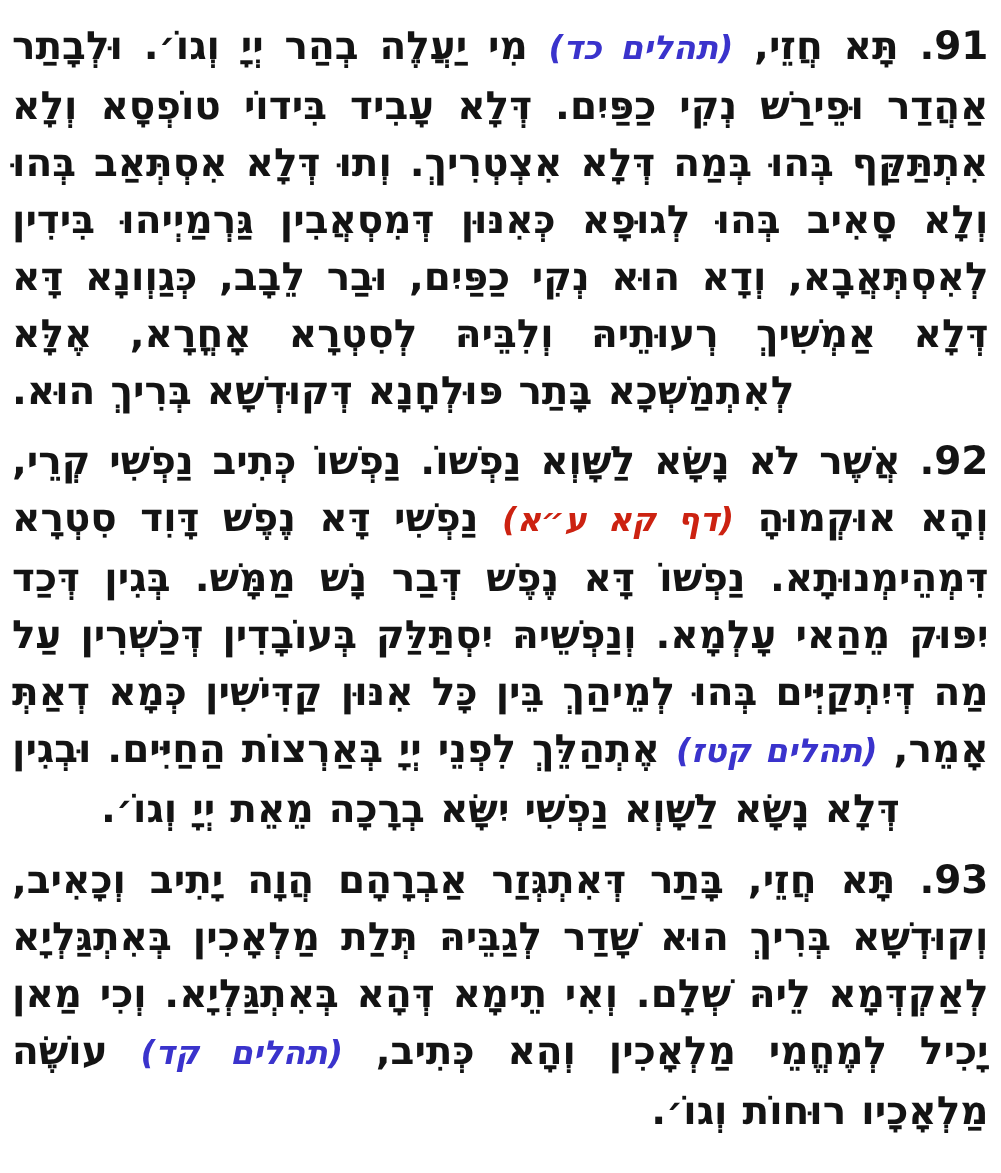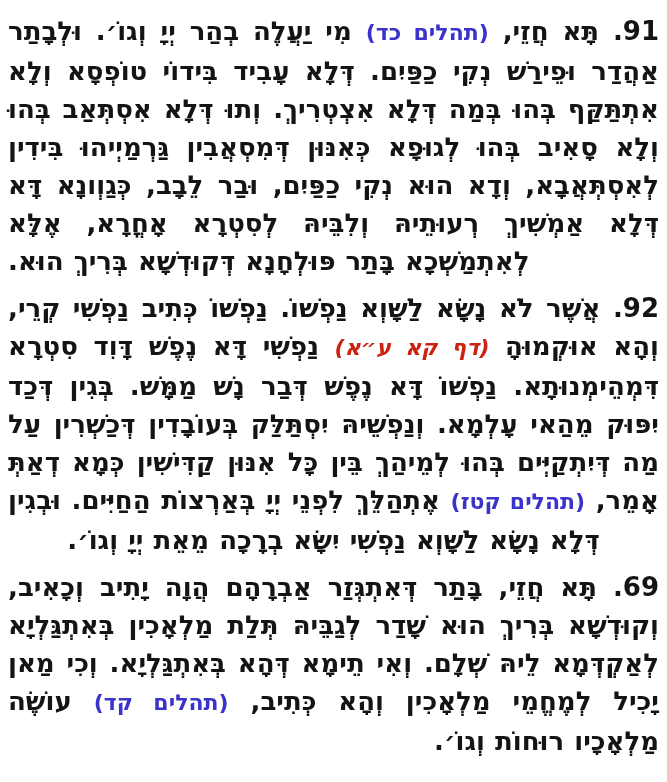--- a/index.html
+++ b/index.html
@@ -30,33 +30,33 @@
     text-align: justify;
     text-justify: inter-word;
     word-spacing: 1px;
   }
   
   p.last-left   { text-align-last: left;   -moz-text-align-last: left; }
   p.last-center { text-align-last: center; -moz-text-align-last: center; }
   p.last-right  { text-align-last: right;  -moz-text-align-last: right; }
 
   .ref { font-size: 22px; font-weight: bold; white-space: nowrap; }
-  .ref-blue { color: var(--ref-blue, #3a33cc); }
+  .ref-blue { color: var(--ref-blue, #3a33cc); font-style: italic; }
   .ref-red  { color: var(--ref-red,  #cc2211); font-style: italic; }
 </style>
 </head>
 <body>
 
 <div class="page" style="background: rgb(255, 255, 255);">
 
   <p class="para last-left" style="color: rgb(20, 20, 20);">
     <span>91. תָּא חֲזֵי, </span><span class="ref ref-blue">(תהלים כד)</span><span> מִי יַעֲלֶה בְהַר יְיָ וְגוֹ׳. וּלְבָתַר אַהֲדַר וּפֵירַשׁ נְקִי כַפַּיִם. דְּלָא עָבִיד בִּידוֹי טוֹפְסָא וְלָא אִתְתַּקַּף בְּהוּ בְּמַה דְּלָא אִצְטְרִיךְ. וְתוּ דְּלָא אִסְתְּאַב בְּהוּ וְלָא סָאִיב בְּהוּ לְגוּפָא כְּאִנּוּן דְּמִסְאֲבִין גַּרְמַיְיהוּ בִּידִין לְאִסְתְּאֲבָא, וְדָא הוּא נְקִי כַפַּיִם, וּבַר לֵבָב, כְּגַוְונָא דָּא דְּלָא אַמְשִׁיךְ רְעוּתֵיהּ וְלִבֵּיהּ לְסִטְרָא אָחֳרָא, אֶלָּא לְאִתְמַשְׁכָא בָּתַר פּוּלְחָנָא דְּקוּדְשָׁא בְּרִיךְ הוּא.</span>
   </p>
 
   <p class="para last-center" style="color: rgb(20, 20, 20);">
     <span>92. אֲשֶׁר לֹא נָשָׂא לַשָּׁוְא נַפְשׁוֹ. נַפְשׁוֹ כְּתִיב נַפְשִׁי קְרֵי, וְהָא אוּקְמוּהָ </span><span class="ref ref-red">(דף קא ע״א)</span><span> נַפְשִׁי דָּא נֶפֶשׁ דָּוִד סִטְרָא דִּמְהֵימְנוּתָא. נַפְשׁוֹ דָּא נֶפֶשׁ דְּבַר נָשׁ מַמָּשׁ. בְּגִין דְּכַד יִפּוּק מֵהַאי עָלְמָא. וְנַפְשֵׁיהּ יִסְתַּלַּק בְּעוֹבָדִין דְּכַשְׁרִין עַל מַה דְּיִתְקַיְּים בְּהוּ לְמֵיהַךְ בֵּין כָּל אִנּוּן קַדִּישִׁין כְּמָא דְאַתְּ אָמֵר, </span><span class="ref ref-blue">(תהלים קטז)</span><span> אֶתְהַלֵּךְ לִפְנֵי יְיָ בְּאַרְצוֹת הַחַיִּים. וּבְגִין דְּלָא נָשָׂא לַשָּׁוְא נַפְשִׁי יִשָּׂא בְרָכָה מֵאֵת יְיָ וְגוֹ׳.</span>
   </p>
 
   <p class="para last-right" style="color: rgb(20, 20, 20);">
-    <span>69. תָּא חֲזֵי, בָּתַר דְּאִתְגְּזַר אַבְרָהָם הֲוָה יָתִיב וְכָאִיב, וְקוּדְשָׁא בְּרִיךְ הוּא שָׁדַר לְגַבֵּיהּ תְּלַת מַלְאָכִין בְּאִתְגַּלְיָא לְאַקְדְּמָא לֵיהּ שְׁלָם. וְאִי תֵימָא דְּהָא בְּאִתְגַּלְיָא. וְכִי מַאן יָכִיל לְמֶחֱמֵי מַלְאָכִין וְהָא כְּתִיב, </span><span class="ref ref-blue">(תהלים קד)</span><span> עוֹשֶׂה מַלְאָכָיו רוּחוֹת וְגוֹ׳.</span>
+    <span>93. תָּא חֲזֵי, בָּתַר דְּאִתְגְּזַר אַבְרָהָם הֲוָה יָתִיב וְכָאִיב, וְקוּדְשָׁא בְּרִיךְ הוּא שָׁדַר לְגַבֵּיהּ תְּלַת מַלְאָכִין בְּאִתְגַּלְיָא לְאַקְדְּמָא לֵיהּ שְׁלָם. וְאִי תֵימָא דְּהָא בְּאִתְגַּלְיָא. וְכִי מַאן יָכִיל לְמֶחֱמֵי מַלְאָכִין וְהָא כְּתִיב, </span><span class="ref ref-blue">(תהלים קד)</span><span> עוֹשֶׂה מַלְאָכָיו רוּחוֹת וְגוֹ׳.</span>
   </p>
 
 </div>
 
 </body></html>

